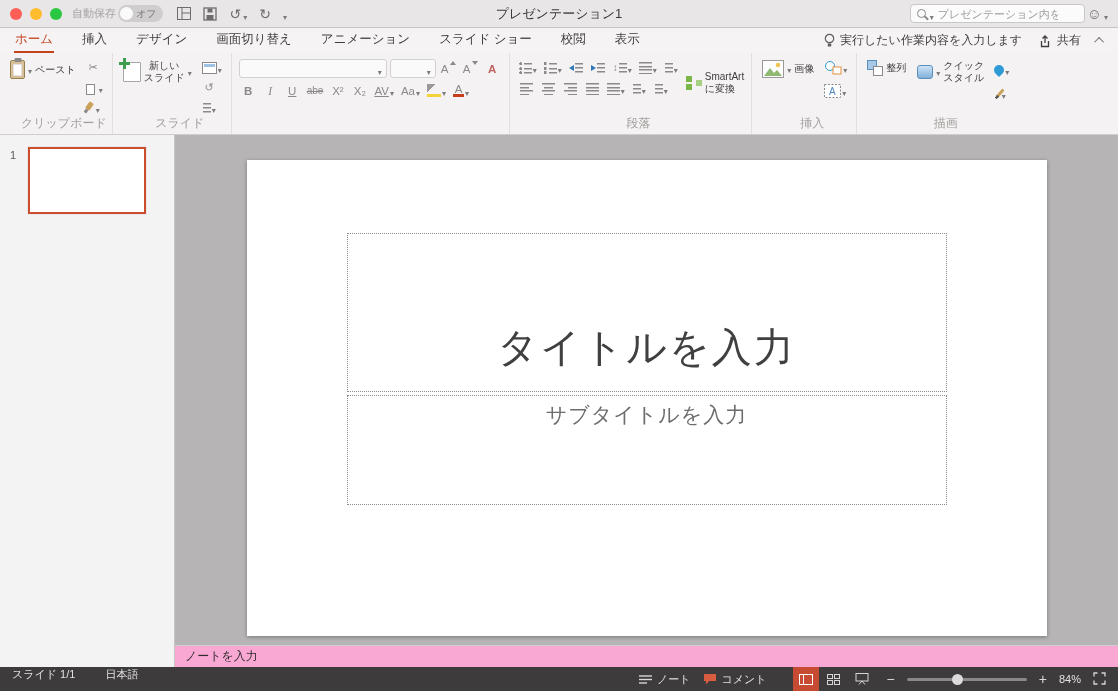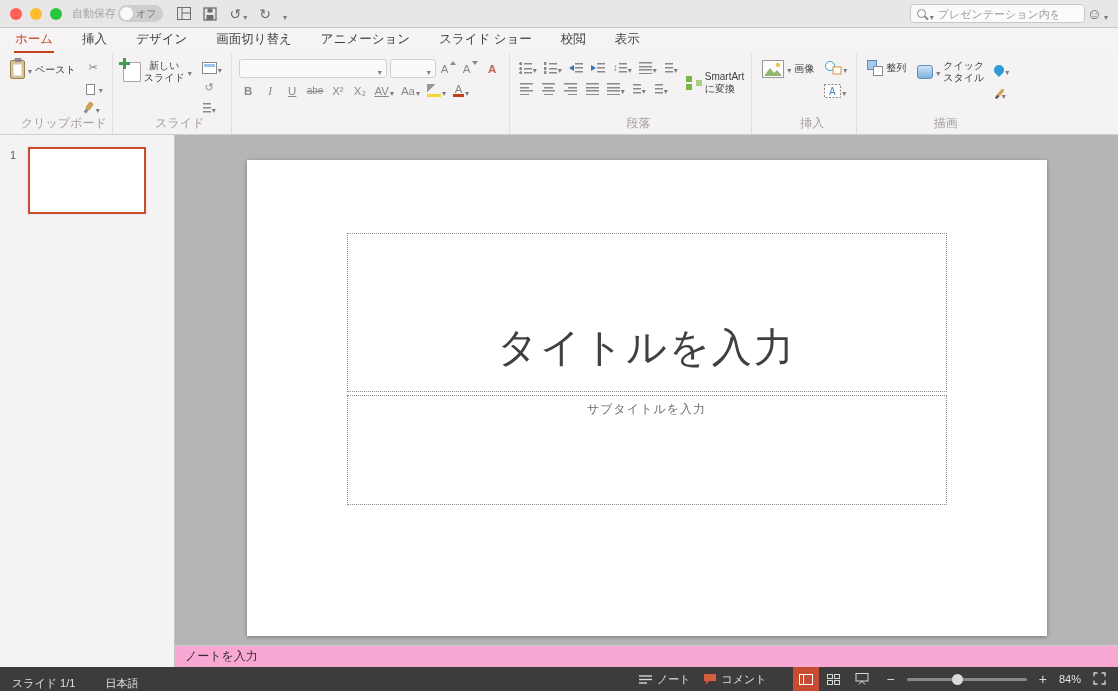--- a/index.html
+++ b/index.html
@@ -102,25 +102,25 @@
   .thumb-panel{width:175px;background:#f4f3f3;border-right:1px solid #c6c4c4;position:relative;flex:0 0 auto}
   .thumb-num{position:absolute;left:10px;top:14px;font-size:11px;color:#5c5a5a}
   .thumb{position:absolute;left:28px;top:12px;width:118px;height:67px;background:#fff;border:2px solid #cb4e2c;box-shadow:0 0 0 1px #e9e7e7}
   .edit-col{flex:1;display:flex;flex-direction:column;min-width:0}
   .canvas-area{flex:1;background:#b6b4b4;position:relative;overflow:hidden}
   .slide{position:absolute;left:50%;transform:translateX(-50%);top:25px;width:800px;height:476px;background:#fff;box-shadow:0 1px 4px rgba(0,0,0,.35)}
   .ph{position:absolute;left:100px;width:600px;border:1px dotted #8c8a8a;display:flex;justify-content:center}
   .ph.title{top:73px;height:159px;align-items:flex-end;padding-bottom:16px}
   .ph.subtitle{top:235px;height:110px;align-items:flex-start;padding-top:5px}
   .ph-title-text{font-size:40px;color:#404040;letter-spacing:2px}
-  .ph-sub-text{font-size:12px;color:#6e6c6c;letter-spacing:1px}
+  .ph-sub-text{font-size:21px;color:#6e6c6c;letter-spacing:1px}
   .notes-bar{height:22px;background:#f9a8d4;border-top:1px solid #cfcdcd;font-size:12px;color:#2f2d2d;line-height:21px;padding-left:10px;flex:0 0 auto}
 
   
-  .statusbar{height:24px;background:#3d3b3b;display:flex;align-items:flex-end;padding:0 12px;color:#e3e1e1;font-size:11px;flex:0 0 auto;gap:10px}
+  .statusbar{height:24px;background:#3d3b3b;display:flex;align-items:flex-start;padding:0 12px;color:#e3e1e1;font-size:11px;flex:0 0 auto;gap:10px}
   .sb-left{display:flex;gap:30px;align-items:center}
   .sb-right{margin-left:auto;display:flex;align-items:center;gap:12px}
   .sb-item{display:flex;align-items:center;gap:5px}
   .view-btn{width:26px;height:24px;display:flex;align-items:center;justify-content:center}
   .view-btn.active{background:#c74b33}
   .zoom-track{width:120px;height:3px;background:#8a8888;border-radius:2px;position:relative}
   .zoom-knob{position:absolute;left:38%;top:-4px;width:11px;height:11px;border-radius:50%;background:#dcdada}
   .zoom-sign{font-size:14px;color:#dcdada;line-height:1}
 </style>
 </head>
@@ -158,40 +158,58 @@
         <span>↺</span>
           <span class="dd"></span>
       </span>
       <span class="tb-btn">
         <span>↻</span>
       </span>
       <span class="tb-btn">
         <span class="dd"></span>
       </span>
     </div>
+    <div class="doc-title">プレゼンテーション1</div>
     <div class="search-box">
       <span class="mag"></span>
       <span class="dd"></span>
       <input readonly="" placeholder="プレゼンテーション内を検索" style="">
     </div>
     <span class="smiley-btn">
       <span>☺</span>
       <span class="dd"></span>
     </span>
   </header>
 
   <nav class="tabbar">
     <span class="tab active">ホーム</span>
     <span class="tab">挿入</span>
     <span class="tab">デザイン</span>
     <span class="tab">画面切り替え</span>
     <span class="tab">アニメーション</span>
     <span class="tab">スライド ショー</span>
     <span class="tab">校閲</span>
     <span class="tab">表示</span>
+    <div class="tab-right">
+      <span class="tellme">
+        <svg width="11" height="15">
+            <circle cx="5.5" cy="5.5" r="4.2" fill="none" stroke="#5f5d5d" stroke-width="1.2"></circle>
+            <rect x="3.8" y="10.5" width="3.4" height="3" fill="#5f5d5d"></rect>
+          </svg>
+        <span>実行したい作業内容を入力します</span>
+      </span>
+      <span class="share">
+        <svg width="14" height="14">
+            <path d="M7 9 V2 M4.5 4.5 L7 2 L9.5 4.5" stroke="#3f3d3d" fill="none" stroke-width="1.3"></path>
+            <path d="M3.5 7 v5.5 h7 V7" stroke="#3f3d3d" fill="none" stroke-width="1.3"></path>
+          </svg>
+        <span>共有</span>
+      </span>
+      <span class="chev-up"></span>
+    </div>
   </nav>
 
   <div class="ribbon">
 
     <div class="rgroup">
       <div class="bigbtn">
         <span class="hrow">
             <span class="clip"></span>
             <span class="dd"></span>
           </span>

